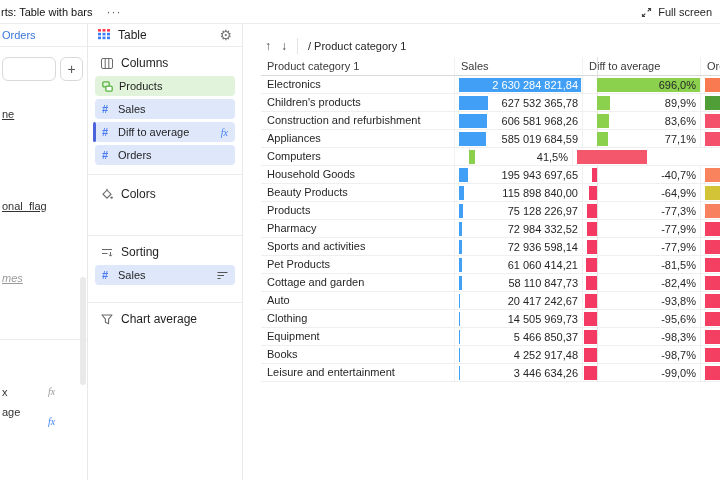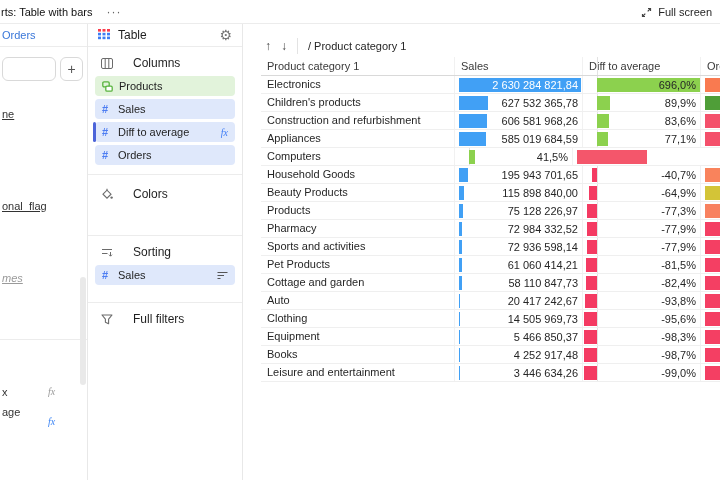--- a/index.html
+++ b/index.html
@@ -31,21 +31,21 @@
   .fx-badge { position: absolute; font-style: italic; font-size: 10px; font-family: "Liberation Serif", serif; }
   .lp-divider { position: absolute; left: 0; right: 0; height: 1px; background: #ececec; }
   .lp-scrollbar { position: absolute; width: 6px; border-radius: 3px; background: #e9e9e9; }
 
   
   .sp-header { height: 23px; display: flex; align-items: center; border-bottom: 1px solid #ececec; padding: 0 10px; gap: 7px; }
   .sp-title { font-size: 12px; color: #1f1f1f; flex: 1; }
   .gear { color: #757575; font-size: 14px; cursor: pointer; line-height: 14px; }
   .sp-section { padding: 6px 0 6px 0; border-bottom: 1px solid #ececec; }
   .sp-section.no-border { border-bottom: none; }
-  .sec-label-row { height: 20px; display: flex; align-items: center; gap: 20px; padding: 0 12px; font-size: 12px; color: #1f1f1f; }
+  .sec-label-row { height: 20px; display: flex; align-items: center; gap: 8px; padding: 0 12px; font-size: 12px; color: #1f1f1f; }
   .sec-icon { width: 13px; display: flex; justify-content: center; color: #6b6b6b; }
   .pad-colors { height: 28px; }
   .pad-sorting-bottom { height: 8px; }
   .pill { position: relative; display: flex; align-items: center; gap: 6px; height: 20px; border-radius: 4px; margin: 3px 7px; padding: 0 7px; font-size: 11px; color: #1f1f1f; cursor: pointer; }
   .pill.meas { background: #dfe8fb; }
   .pill.dim  { background: #e2f3db; }
   .pill .hash { color: #4d7df2; font-weight: bold; font-size: 11px; width: 10px; }
   .pill .pill-label { flex: 1; white-space: nowrap; overflow: hidden; }
   .pill .pill-fx { font-style: italic; font-family: "Liberation Serif", serif; font-size: 10px; color: #3f7df6; }
   .pill.selected::before { content: ""; position: absolute; left: -2px; top: 0; bottom: 0; width: 3px; border-radius: 2px; background: #4c64d9; }
@@ -211,21 +211,21 @@
       <div class="pad-sorting-bottom"></div>
     </div>
 
     <div class="sp-section no-border">
       <div class="sec-label-row">
         <span class="sec-icon">
           <svg width="12" height="11" viewBox="0 0 12 11">
               <path d="M1 1 H11 L7.6 5.2 V9.8 L4.4 8.3 V5.2 Z" fill="none" stroke="#6b6b6b" stroke-width="1.1" stroke-linejoin="round"></path>
             </svg>
         </span>
-        <span>Full filters</span>
+        <span>Chart average</span>
       </div>
     </div>
   </section>
 
   <main class="chart-area">
     <div class="breadcrumb">
       <span class="bc-arrow">↑</span>
       <span class="bc-arrow">↓</span>
       <span class="bc-divider"></span>
       <span class="bc-label">/ Product category 1</span>
@@ -314,21 +314,21 @@
             <div class="td c-ord">
               <div class="bar" style="left: 4px; width: 70px; background: rgb(244, 86, 107);"></div>
             </div>
           </div>
           <div class="tr">
             <div class="td c-cat">
               <div class="cat-label">Household Goods</div>
             </div>
             <div class="td c-sales">
               <div class="bar" style="left: 4px; width: 9.1px; background: rgb(65, 160, 245);"></div>
-              <span class="cell-val">195 943 701,65</span>
+              <span class="cell-val">195 943 697,65</span>
             </div>
             <div class="td c-diff">
               <div class="bar" style="left: 8.7px; width: 5.3px; background: rgb(244, 58, 98);"></div>
               <span class="cell-val">-40,7%</span>
             </div>
             <div class="td c-ord">
               <div class="bar" style="left: 4px; width: 70px; background: rgb(249, 131, 92);"></div>
             </div>
           </div>
           <div class="tr">

